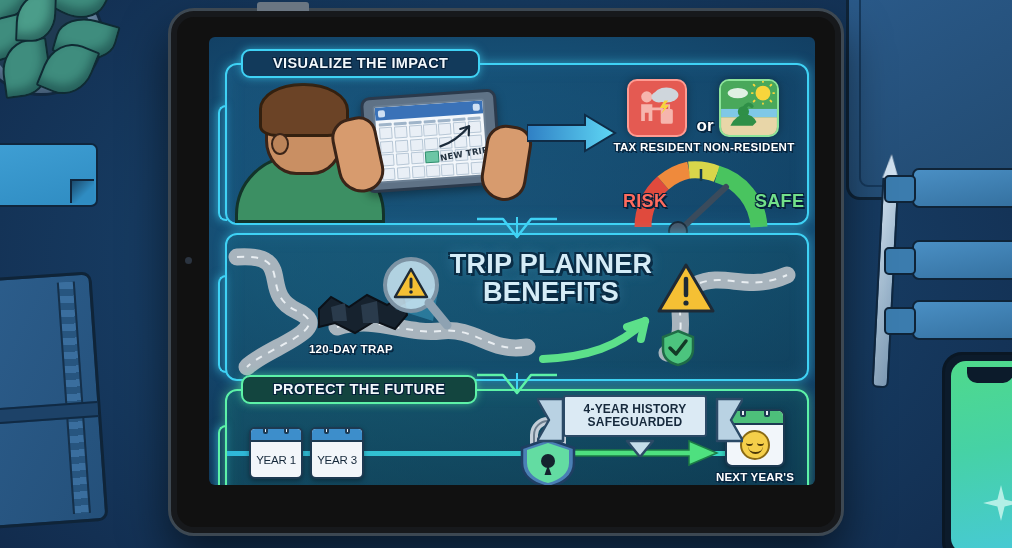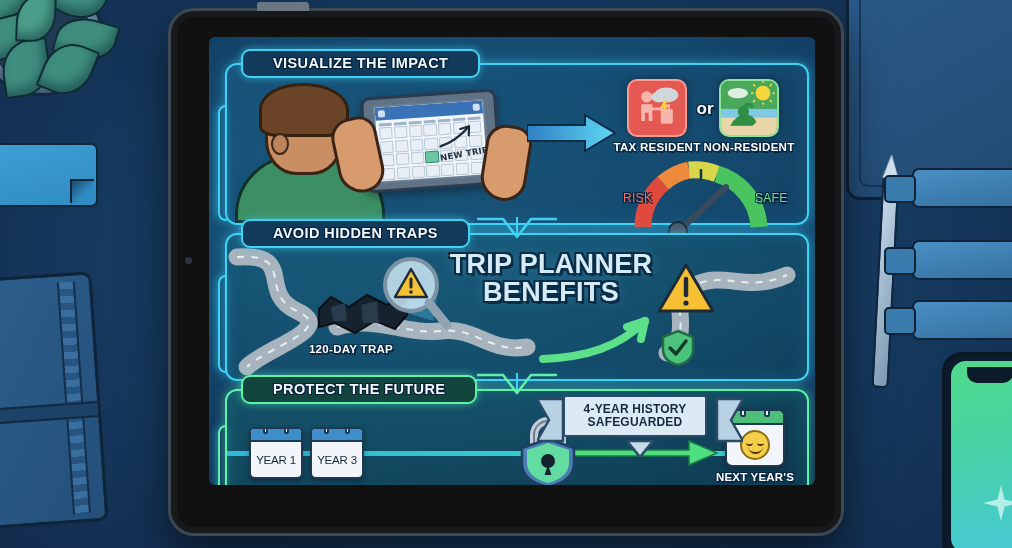--- a/index.html
+++ b/index.html
@@ -251,27 +251,27 @@
   #card-tax { left: 400px; top: 14px; background: #e45a52; border-color: #ff9b92; }
   #card-non { left: 492px; top: 14px; background: #49a85b; border-color: #8de49a; }
   .res-caption {
     position: absolute; top: 76px; width: 120px; text-align: center;
     color: #ffffff; font-size: 11.5px; font-weight: bold; letter-spacing: .3px;
     text-shadow: 1.5px 1.5px 0 #07253f, -1px 1px 0 #07253f, 1px -1px 0 #07253f, -1px -1px 0 #07253f;
   }
   #cap-tax { left: 370px; }
   #cap-non { left: 462px; }
   #or-label {
-    position: absolute; left: 466px; top: 34px; width: 24px; text-align: center;
+    position: absolute; left: 466px; top: 51px; width: 24px; text-align: center;
     color: #ffffff; font-size: 17px; font-weight: bold;
     text-shadow: 1.5px 1.5px 0 #07253f, -1px 1px 0 #07253f, 1px -1px 0 #07253f, -1px -1px 0 #07253f;
   }
   #gauge-wrap { position: absolute; left: 404px; top: 96px; }
   .gauge-text {
-    position: absolute; top: 126px; font-size: 12px; font-weight: normal; letter-spacing: .3px;
+    position: absolute; top: 126px; font-size: 18px; font-weight: bold; letter-spacing: .3px;
     text-shadow: 1.5px 1.5px 0 #06203a, -1px 1px 0 #06203a, 1px -1px 0 #06203a, -1px -1px 0 #06203a;
   }
   #gauge-risk { left: 396px; color: #ff6b5e; }
   #gauge-safe { left: 528px; color: #72e08a; }
 
   
   #trap-caption {
     position: absolute; left: 54px; top: 108px; width: 140px; text-align: center;
     color: #ffffff; font-size: 11.5px; font-weight: bold; letter-spacing: .3px;
     text-shadow: 1.5px 1.5px 0 #07253f, -1px 1px 0 #07253f, 1px -1px 0 #07253f, -1px -1px 0 #07253f;
@@ -532,21 +532,20 @@
 
       <div class="chevron" style="bottom:-22px;">
         <svg width="80" height="28" viewBox="0 0 80 28">
           <path d="M0 2 L26 2 L40 20 L54 2 L80 2" stroke="#3fd2f5" stroke-width="2.5" fill="none" stroke-linejoin="round"></path>
           <path d="M40 -10 L40 16" stroke="#3fd2f5" stroke-width="2" fill="none"></path>
         </svg>
       </div>
     </div>
 
     <div id="panel2" class="panel">
-      <div class="panel-label">AVOID HIDDEN TRAPS</div>
       <div class="rail" style="top:40px; height:98px;"></div>
 
       <svg width="584" height="148" viewBox="0 0 584 148" style="position:absolute;left:0;top:0;">
         <path d="M10 22 C70 18 30 58 70 76 C110 94 40 112 20 132" stroke="#a8b4bd" stroke-width="17" fill="none" stroke-linecap="round"></path>
         <path d="M10 22 C70 18 30 58 70 76 C110 94 40 112 20 132" stroke="#e9eef2" stroke-width="2" stroke-dasharray="7 7" fill="none"></path>
         <path d="M110 92 C150 80 178 100 214 96 C250 92 262 118 300 112" stroke="#a8b4bd" stroke-width="17" fill="none" stroke-linecap="round"></path>
         <path d="M110 92 C150 80 178 100 214 96 C250 92 262 118 300 112" stroke="#e9eef2" stroke-width="2" stroke-dasharray="7 7" fill="none"></path>
         <path d="M440 118 C470 96 436 66 468 50 C498 36 520 58 560 40" stroke="#a8b4bd" stroke-width="17" fill="none" stroke-linecap="round"></path>
         <path d="M440 118 C470 96 436 66 468 50 C498 36 520 58 560 40" stroke="#e9eef2" stroke-width="2" stroke-dasharray="7 7" fill="none"></path>
 

